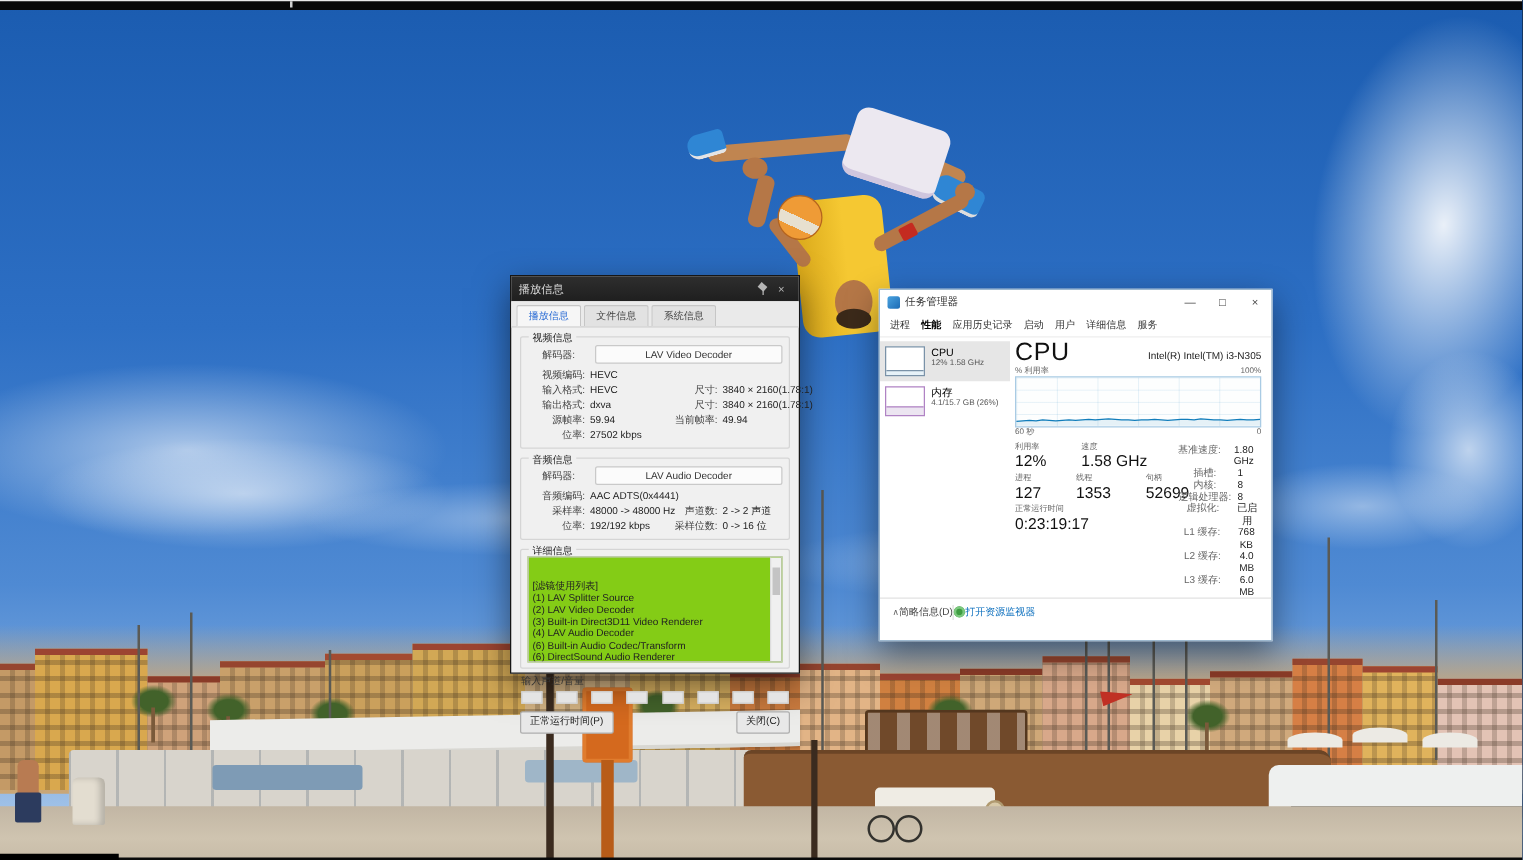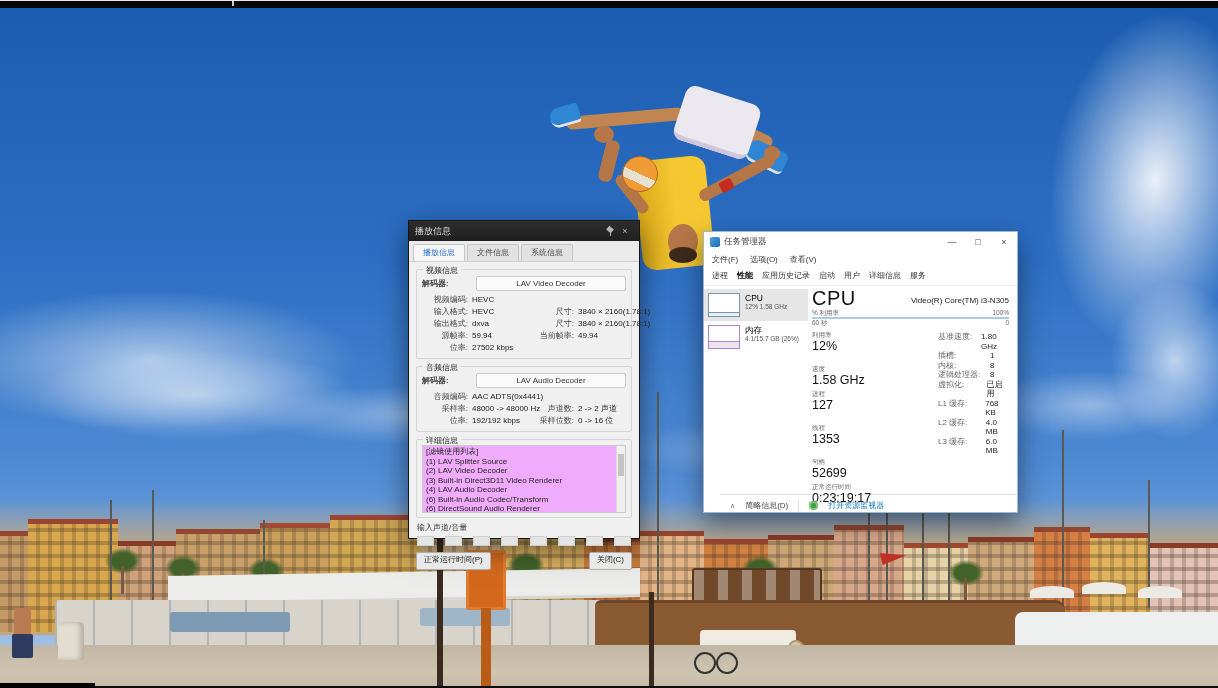--- a/index.html
+++ b/index.html
@@ -93,28 +93,28 @@
   #mi-pin{position:relative;width:14px;height:12px;}
   #mi-pin::before{content:"";position:absolute;left:4px;top:2px;width:6px;height:5px;background:#b5b5b5;transform:rotate(40deg);}
   #mi-pin::after{content:"";position:absolute;left:7px;top:7px;width:1px;height:4px;background:#b5b5b5;}
   #mi-tabs{display:flex;gap:2px;padding:3px 4px 0 4px;border-bottom:1px solid #cfcfcf;background:#eaeaea;}
   .mi-tab{padding:2px 9px 3px;background:#e2e2e2;border:1px solid #c6c6c6;border-bottom:none;
     border-radius:2px 2px 0 0;color:#444;}
   .mi-tab.selected{background:#f6f6f6;color:#2a6bd4;position:relative;top:0;}
   .mi-group{position:relative;border:1px solid #d5d5d5;margin:7px 7px 4px;padding:5px 5px 4px;border-radius:2px;}
   .mi-group-title{position:absolute;top:-5px;left:6px;background:#f0f0f0;padding:0 3px;color:#222;}
   .mi-dec-row{display:flex;align-items:center;margin:1px 0 3px;}
-  .mi-dec-label{width:50px;text-align:left;padding-right:4px;color:#444;font-weight:bold;}
+  .mi-dec-label{width:50px;text-align:center;padding-right:4px;color:#444;}
   .mi-dec-box{flex:1;border:1px solid #c9c9c9;background:#fbfbfb;border-radius:2px;
     text-align:center;height:13px;line-height:13px;color:#333;}
   .mi-row{display:grid;grid-template-columns:50px 62px 44px 1fr;height:12px;line-height:12px;}
   .mi-l,.mi-l2{text-align:right;padding-right:4px;color:#444;}
   .mi-v,.mi-v2{color:#222;white-space:nowrap;}
-  #mi-list{background:#f0abfc;border:1px solid #c9c9c9;height:64px;overflow:hidden;position:relative;
-    padding:1px 10px 1px 3px;line-height:9.5px;color:#222;}
+  #mi-list{background:#84cc16;border:1px solid #c9c9c9;height:64px;overflow:hidden;position:relative;
+    padding:18px 10px 1px 3px;line-height:9.5px;color:#222;}
   #mi-scrollbar{position:absolute;right:0;top:0;width:8px;height:100%;background:#f0f0f0;border-left:1px solid #ddd;}
   #mi-scroll-thumb{position:absolute;left:1px;top:8px;width:6px;height:22px;background:#c4c4c4;}
   #mi-channels{margin:4px 8px 0;}
   #mi-meters{display:flex;justify-content:space-between;padding:3px 8px 0;}
   .meter{width:15px;height:8px;background:#e4e4e4;border:1px solid #cfcfcf;}
   #mi-footer{display:flex;justify-content:space-between;margin:6px 7px 0;}
   .mi-btn{height:16px;line-height:14px;padding:0 7px;background:#e8e8e8;border:1px solid #aeaeae;
     border-radius:2px;color:#222;cursor:default;}
 
   
@@ -144,29 +144,29 @@
   #tm-cpu-sub{font-size:8px;color:#222;padding-bottom:4px;}
   .tm-graph-labels{display:flex;justify-content:space-between;font-size:6.5px;color:#666;line-height:8px;}
   #tm-graph{height:84px;border:1px solid #a9cbe4;position:relative;background:#fdfefe;
     background-image:
       linear-gradient(to right,rgba(17,125,187,.10) 1px,rgba(0,0,0,0) 1px),
       linear-gradient(to bottom,rgba(17,125,187,.10) 1px,rgba(0,0,0,0) 1px);
     background-size:16.66% 25%;}
   #tm-graph svg{position:absolute;inset:0;width:100%;height:100%;}
   #tm-stats{display:flex;gap:8px;margin-top:4px;}
   #tm-stats-left{width:118px;}
-  .tm-big-row{display:flex;gap:12px;margin-bottom:3px;flex-direction:column;}
+  .tm-big-row{display:flex;gap:28px;margin-bottom:3px;}
   .tm-big-cell .lbl{font-size:6.5px;color:#666;line-height:8px;}
   .tm-big-cell .val{font-size:12.5px;color:#111;line-height:14px;white-space:nowrap;}
   #tm-stats-right{flex:1;padding-top:1px;}
-  .tm-r-row{display:flex;line-height:9.5px;}
+  .tm-r-row{display:flex;line-height:9.5px;text-align:center;}
   .tm-r-row .lbl{width:52px;color:#666;}
   .tm-r-row .val{color:#222;}
   #tm-footer{border-top:1px solid #e2e2e2;height:21px;display:flex;align-items:center;
-    gap:10px;padding:0 10px;margin-left:16px;}
+    gap:0;padding:0 10px;}
   #tm-collapse-glyph{color:#666;font-size:7px;}
   #tm-collapse-label{color:#444;}
   #tm-footer-sep{width:1px;height:12px;background:#e0e0e0;}
   #tm-res-icon{width:9px;height:9px;border-radius:50%;background:#3f9d42;
     box-shadow:inset 0 0 0 2px #7cc87e;}
   #tm-res-link{color:#0a6ebd;cursor:pointer;}
 
   
   #top-bar{position:absolute;left:0;top:0;width:1218px;height:7px;background:#070707;
     border-top:1px solid #e8e8e8;z-index:20;}
@@ -390,25 +390,20 @@
   </div>
 
   <div id="tm-window">
     <div id="tm-titlebar">
       <span id="tm-icon"></span>
       <span id="tm-title">任务管理器</span>
       <span class="tm-ctl">—</span>
       <span class="tm-ctl">□</span>
       <span class="tm-ctl">×</span>
     </div>
-    <div id="tm-menubar">
-      <span>文件(F)</span>
-      <span>选项(O)</span>
-      <span>查看(V)</span>
-    </div>
     <div id="tm-tabbar">
       <span class="tm-tab">进程</span>
       <span class="tm-tab selected">性能</span>
       <span class="tm-tab">应用历史记录</span>
       <span class="tm-tab">启动</span>
       <span class="tm-tab">用户</span>
       <span class="tm-tab">详细信息</span>
       <span class="tm-tab">服务</span>
     </div>
     <div id="tm-content">
@@ -428,21 +423,21 @@
             </div>
           <div>
             <div class="tm-side-name">内存</div>
             <div class="tm-side-sub">4.1/15.7 GB (26%)</div>
           </div>
         </div>
       </div>
       <div id="tm-main">
         <div id="tm-header">
           <span id="tm-cpu-title">CPU</span>
-          <span id="tm-cpu-sub">Video(R) Core(TM) i3-N305</span>
+          <span id="tm-cpu-sub">Intel(R) Intel(TM) i3-N305</span>
         </div>
         <div class="tm-graph-labels">
           <span>% 利用率</span>
           <span>100%</span>
         </div>
         <div id="tm-graph">
           <svg viewBox="0 0 100 100" preserveAspectRatio="none">
             <polygon id="cpu-area" points="0,100 0.00,91.00 2.70,90.00 5.41,89.00 8.11,90.00 10.81,88.00 13.51,89.00 16.22,90.00 18.92,89.00 21.62,88.00 24.32,89.00 27.03,88.00 29.73,87.00 32.43,88.00 35.14,87.00 37.84,86.00 40.54,87.00 43.24,88.00 45.95,88.00 48.65,89.00 51.35,88.00 54.05,88.00 56.76,87.00 59.46,88.00 62.16,89.00 64.86,88.00 67.57,87.00 70.27,87.00 72.97,88.00 75.68,86.00 78.38,87.00 81.08,88.00 83.78,88.00 86.49,89.00 89.19,88.00 91.89,87.00 94.59,88.00 97.30,88.00 100.00,87.00 100,100" fill="rgba(17,125,187,0.10)"></polygon>
             <polyline id="cpu-line" points="0.00,91.00 2.70,90.00 5.41,89.00 8.11,90.00 10.81,88.00 13.51,89.00 16.22,90.00 18.92,89.00 21.62,88.00 24.32,89.00 27.03,88.00 29.73,87.00 32.43,88.00 35.14,87.00 37.84,86.00 40.54,87.00 43.24,88.00 45.95,88.00 48.65,89.00 51.35,88.00 54.05,88.00 56.76,87.00 59.46,88.00 62.16,89.00 64.86,88.00 67.57,87.00 70.27,87.00 72.97,88.00 75.68,86.00 78.38,87.00 81.08,88.00 83.78,88.00 86.49,89.00 89.19,88.00 91.89,87.00 94.59,88.00 97.30,88.00 100.00,87.00" fill="none" stroke="#117dbb" stroke-width="1" vector-effect="non-scaling-stroke"></polyline>
           </svg>

